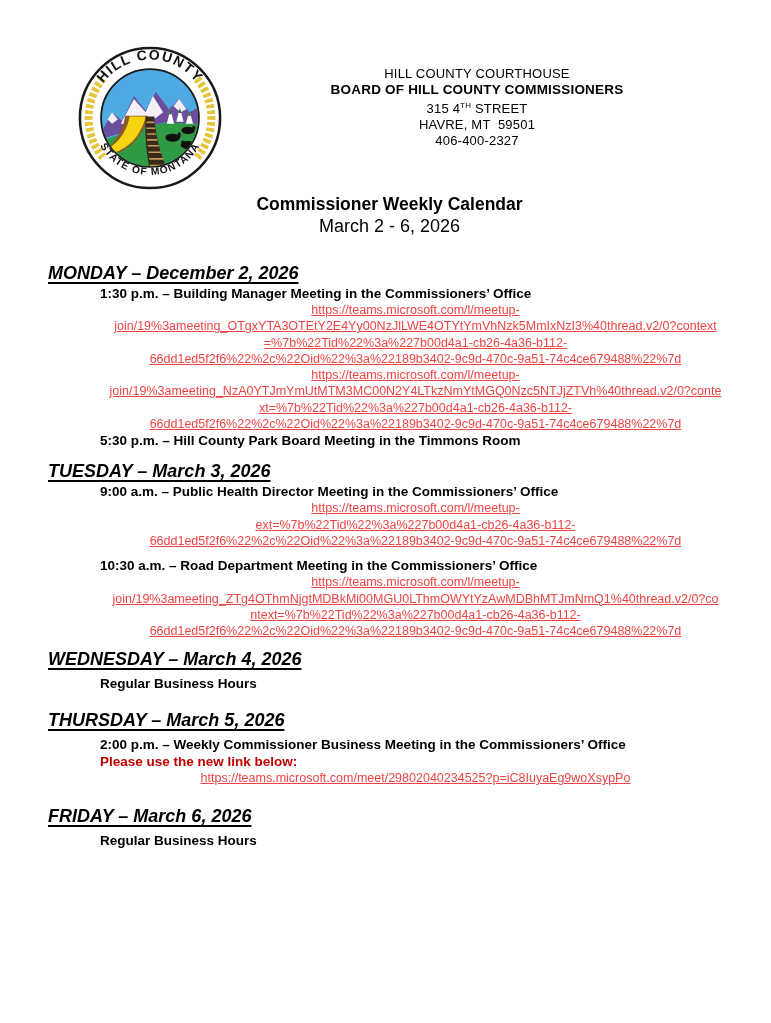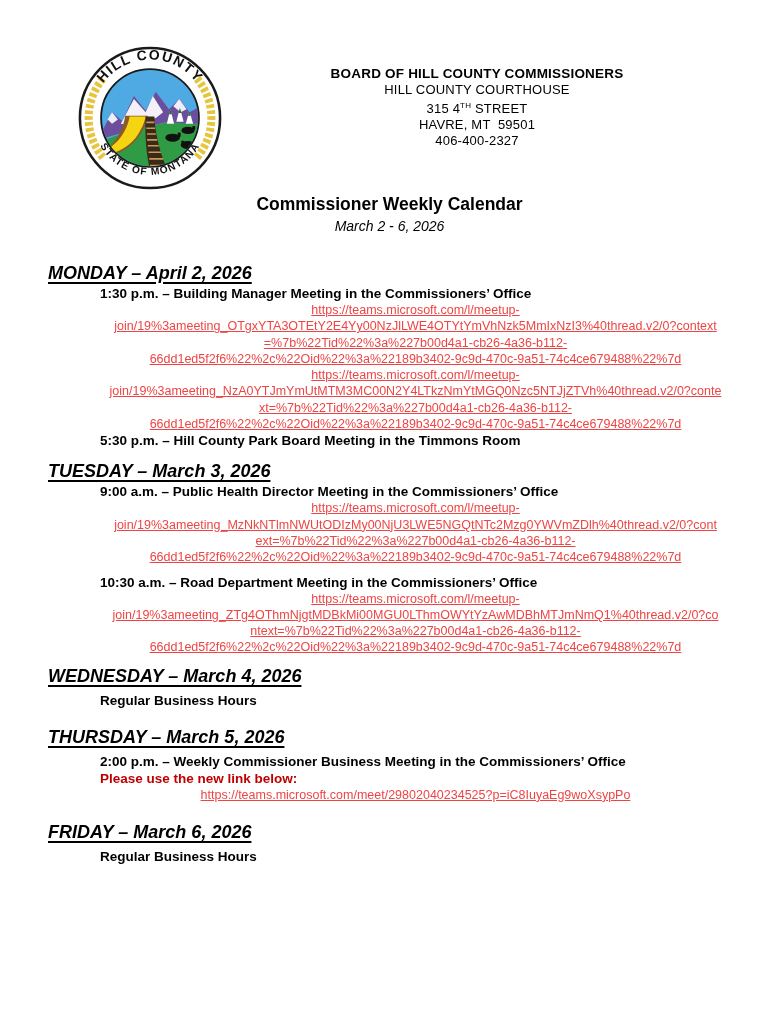--- a/index.html
+++ b/index.html
@@ -15,21 +15,21 @@
   .letterhead { display: flex; align-items: flex-start; }
   .logo-wrap { width: 146px; height: 146px; margin-left: 29px; flex: 0 0 auto; }
   .hdr-text { flex: 1 1 auto; text-align: center; padding-top: 21px; }
   .hdr-line { font-size: 13px; line-height: 16px; letter-spacing: 0.2px; white-space: pre-wrap; }
   .hdr-line.bold { font-weight: bold; font-size: 13.5px; }
   .hdr-line sup { font-size: 8px; vertical-align: super; }
 
   
   .title-block { text-align: center; margin-top: 2px; }
   .doc-title { font-size: 17.5px; font-weight: bold; line-height: 22px; }
-  .doc-subtitle { font-size: 14px; font-style: italic; line-height: 22px; }
+  .doc-subtitle { font-size: 18px; line-height: 22px; }
 
   
   .day-heading {
     font-size: 18px; font-weight: bold; font-style: italic;
     text-decoration: underline; text-decoration-thickness: 2px; text-underline-offset: 3px;
     line-height: 24px;
   }
   .sec-mon .day-heading { margin-top: 24px; }
   .sec-tue .day-heading { margin-top: 10px; }
   .sec-wed .day-heading { margin-top: 8px; }
@@ -114,35 +114,35 @@
 
         <text font-family="Liberation Sans, DejaVu Sans, sans-serif" font-size="19" font-weight="bold" letter-spacing="2" fill="#111">
           <textPath href="#arcTop" startOffset="50%" text-anchor="middle">HILL COUNTY</textPath>
         </text>
         <text font-family="Liberation Sans, DejaVu Sans, sans-serif" font-size="14" font-weight="bold" letter-spacing="1.5" fill="#111">
           <textPath href="#arcBottom" startOffset="50%" text-anchor="middle">STATE OF MONTANA</textPath>
         </text>
       </svg>
     </div>
     <div class="hdr-text">
+      <div class="hdr-line">HILL COUNTY COURTHOUSE</div>
       <div class="hdr-line bold">BOARD OF HILL COUNTY COMMISSIONERS</div>
-      <div class="hdr-line">HILL COUNTY COURTHOUSE</div>
       <div class="hdr-line"><span>315 4</span><sup>TH</sup><span> STREET</span></div>
       <div class="hdr-line">HAVRE, MT  59501</div>
       <div class="hdr-line">406-400-2327</div>
     </div>
   </div>
 
   <div class="title-block">
     <div class="doc-title">Commissioner Weekly Calendar</div>
     <div class="doc-subtitle">March 2 - 6, 2026</div>
   </div>
 
   <div class="day-section sec-mon">
-    <div class="day-heading">MONDAY – April 2, 2026</div>
+    <div class="day-heading">MONDAY – December 2, 2026</div>
     <div class="event-block">
       <div class="event-title mt10">1:30 p.m. – Building Manager Meeting in the Commissioners’ Office</div>
       <div class="link-lines">
         <a class="link-line" href="#">https://teams.microsoft.com/l/meetup-</a>
         <a class="link-line" href="#">join/19%3ameeting_OTgxYTA3OTEtY2E4Yy00NzJlLWE4OTYtYmVhNzk5MmIxNzI3%40thread.v2/0?context</a>
         <a class="link-line" href="#">=%7b%22Tid%22%3a%227b00d4a1-cb26-4a36-b112-</a>
         <a class="link-line" href="#">66dd1ed5f2f6%22%2c%22Oid%22%3a%22189b3402-9c9d-470c-9a51-74c4ce679488%22%7d</a>
       </div>
       <div class="link-lines">
         <a class="link-line" href="#">https://teams.microsoft.com/l/meetup-</a>
@@ -153,21 +153,20 @@
       <div class="event-title mt10">5:30 p.m. – Hill County Park Board Meeting in the Timmons Room</div>
     </div>
   </div>
 
   <div class="day-section sec-tue">
     <div class="day-heading">TUESDAY – March 3, 2026</div>
     <div class="event-block">
       <div class="event-title mt10">9:00 a.m. – Public Health Director Meeting in the Commissioners’ Office</div>
       <div class="link-lines">
         <a class="link-line" href="#">https://teams.microsoft.com/l/meetup-</a>
-        <a class="link-line" href="#">join/19%3ameeting_MzNkNTlmNWUtODIzMy00NjU3LWE5NGQtNTc2Mzg0YWVmZDlh%40thread.v2/0?cont</a>
         <a class="link-line" href="#">ext=%7b%22Tid%22%3a%227b00d4a1-cb26-4a36-b112-</a>
         <a class="link-line" href="#">66dd1ed5f2f6%22%2c%22Oid%22%3a%22189b3402-9c9d-470c-9a51-74c4ce679488%22%7d</a>
       </div>
       <div class="event-title mt8">10:30 a.m. – Road Department Meeting in the Commissioners’ Office</div>
       <div class="link-lines">
         <a class="link-line" href="#">https://teams.microsoft.com/l/meetup-</a>
         <a class="link-line" href="#">join/19%3ameeting_ZTg4OThmNjgtMDBkMi00MGU0LThmOWYtYzAwMDBhMTJmNmQ1%40thread.v2/0?co</a>
         <a class="link-line" href="#">ntext=%7b%22Tid%22%3a%227b00d4a1-cb26-4a36-b112-</a>
         <a class="link-line" href="#">66dd1ed5f2f6%22%2c%22Oid%22%3a%22189b3402-9c9d-470c-9a51-74c4ce679488%22%7d</a>
       </div>

